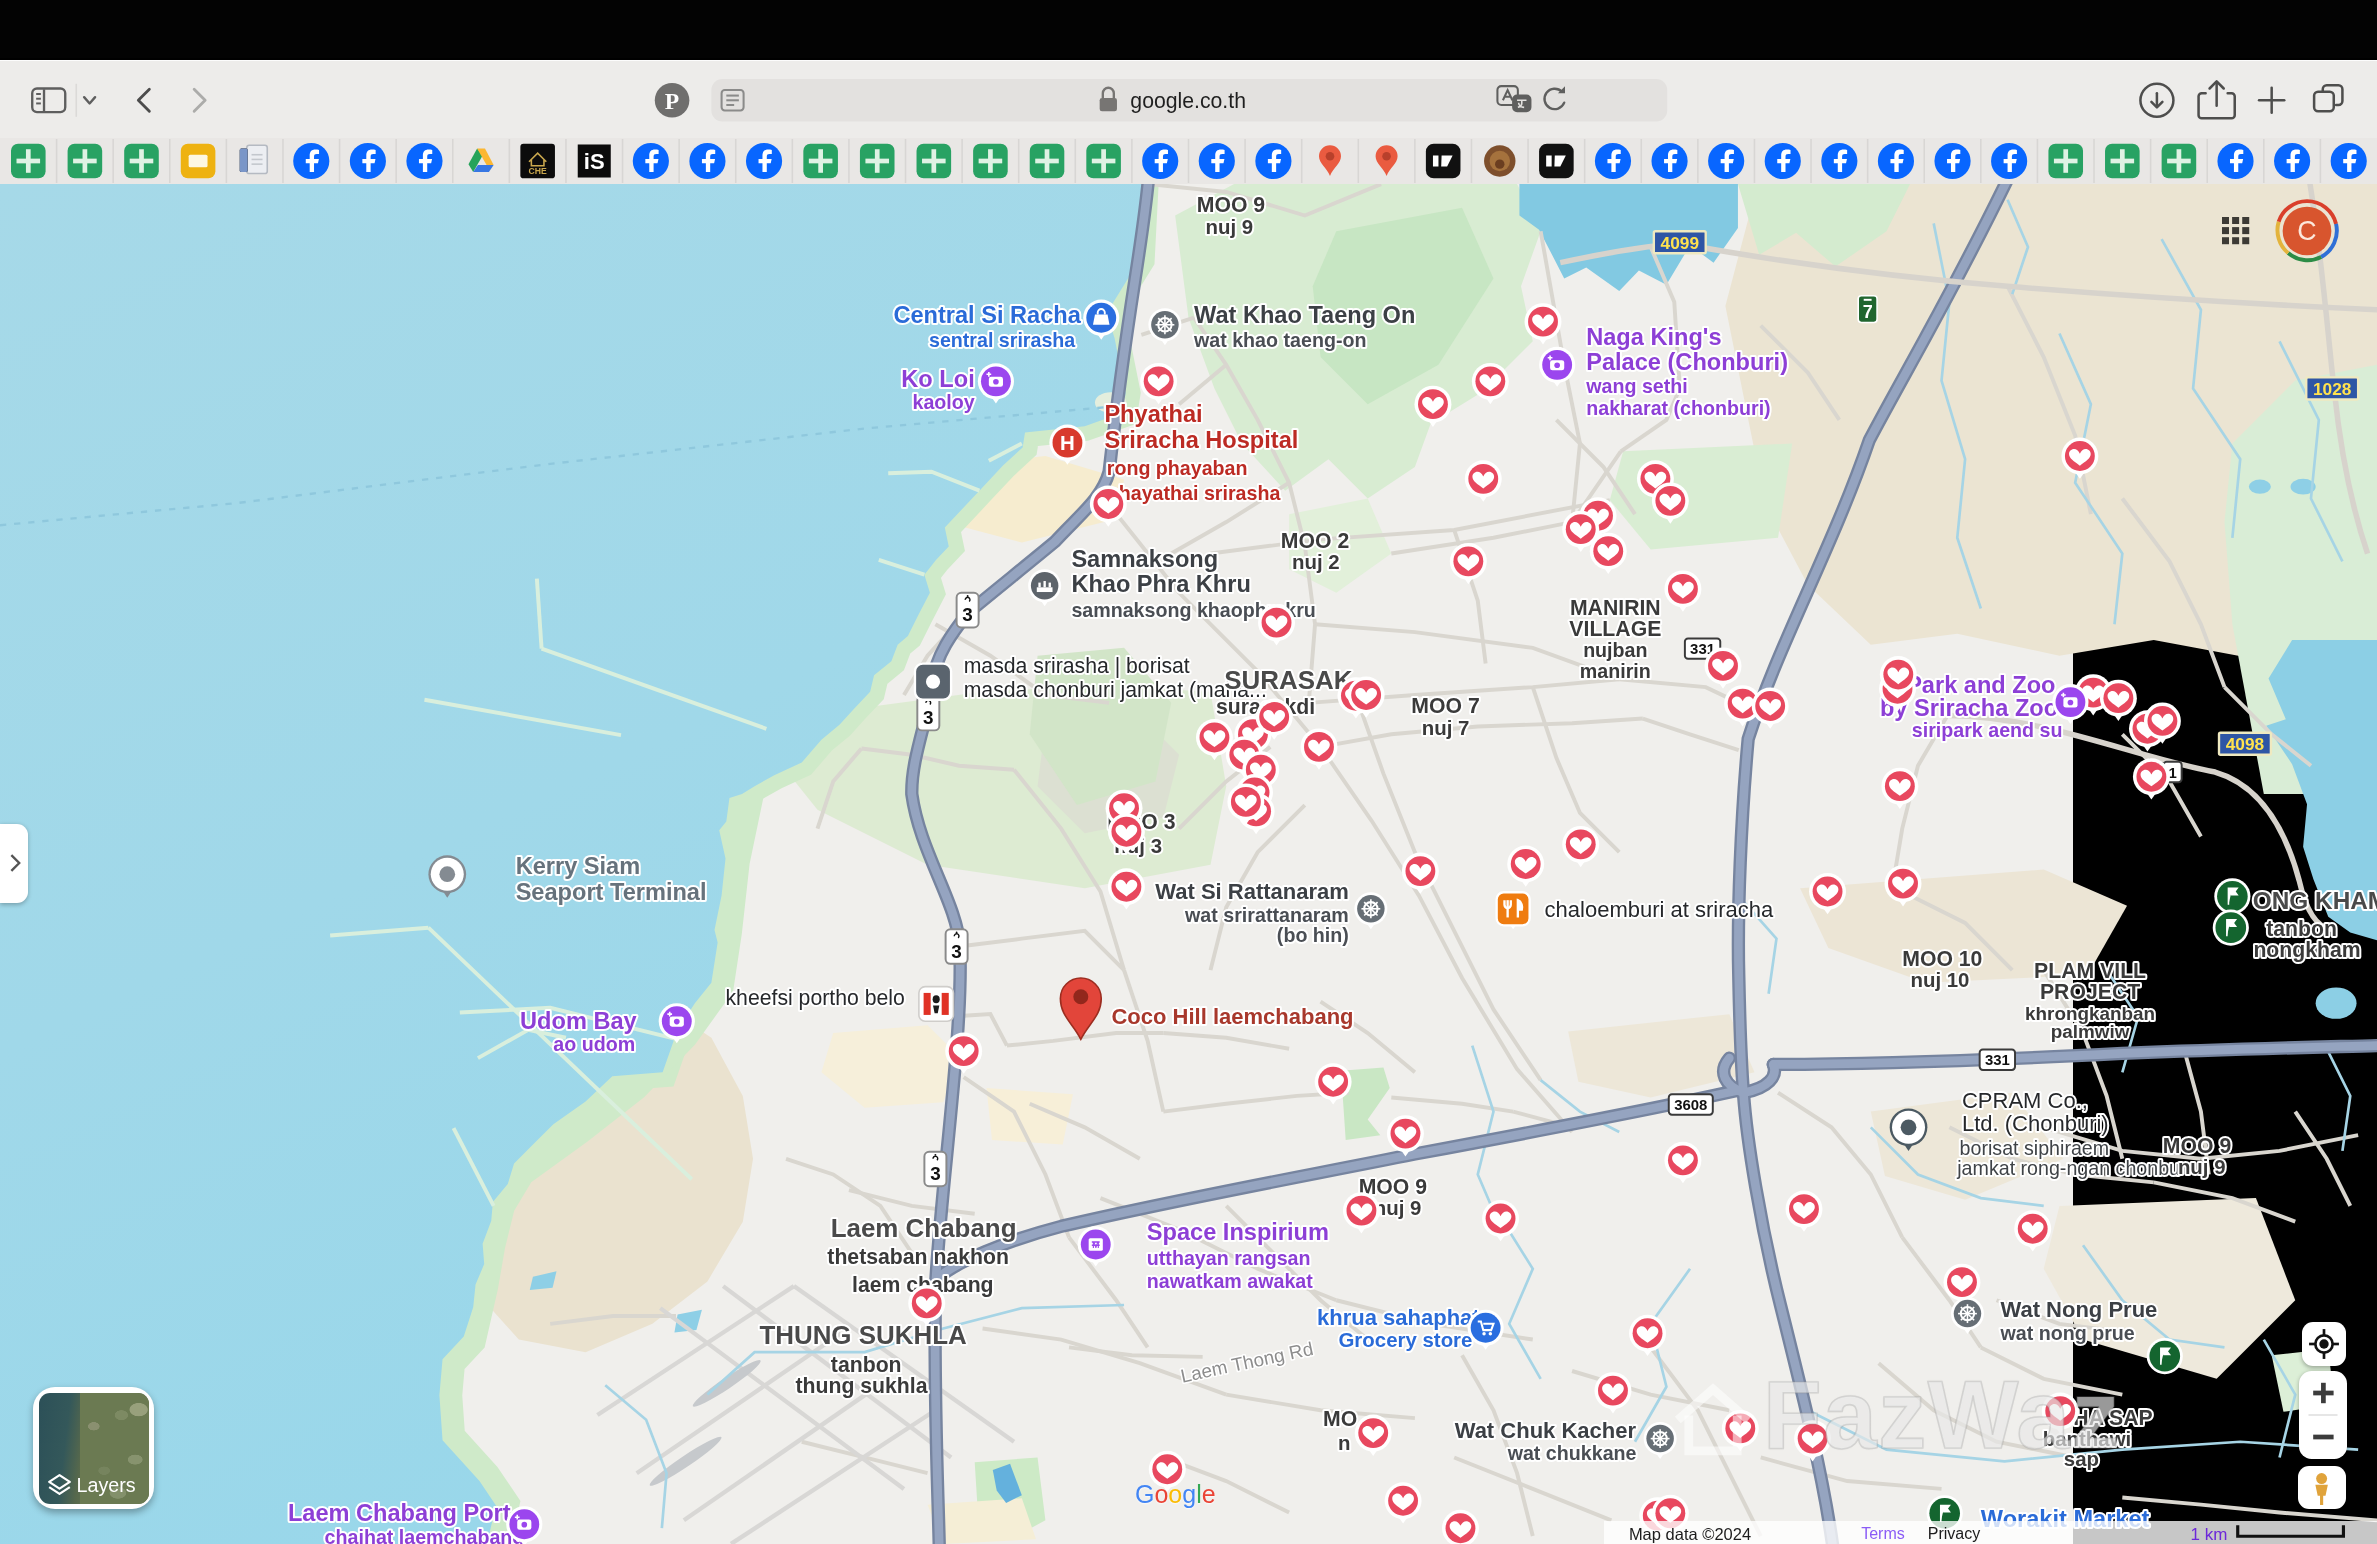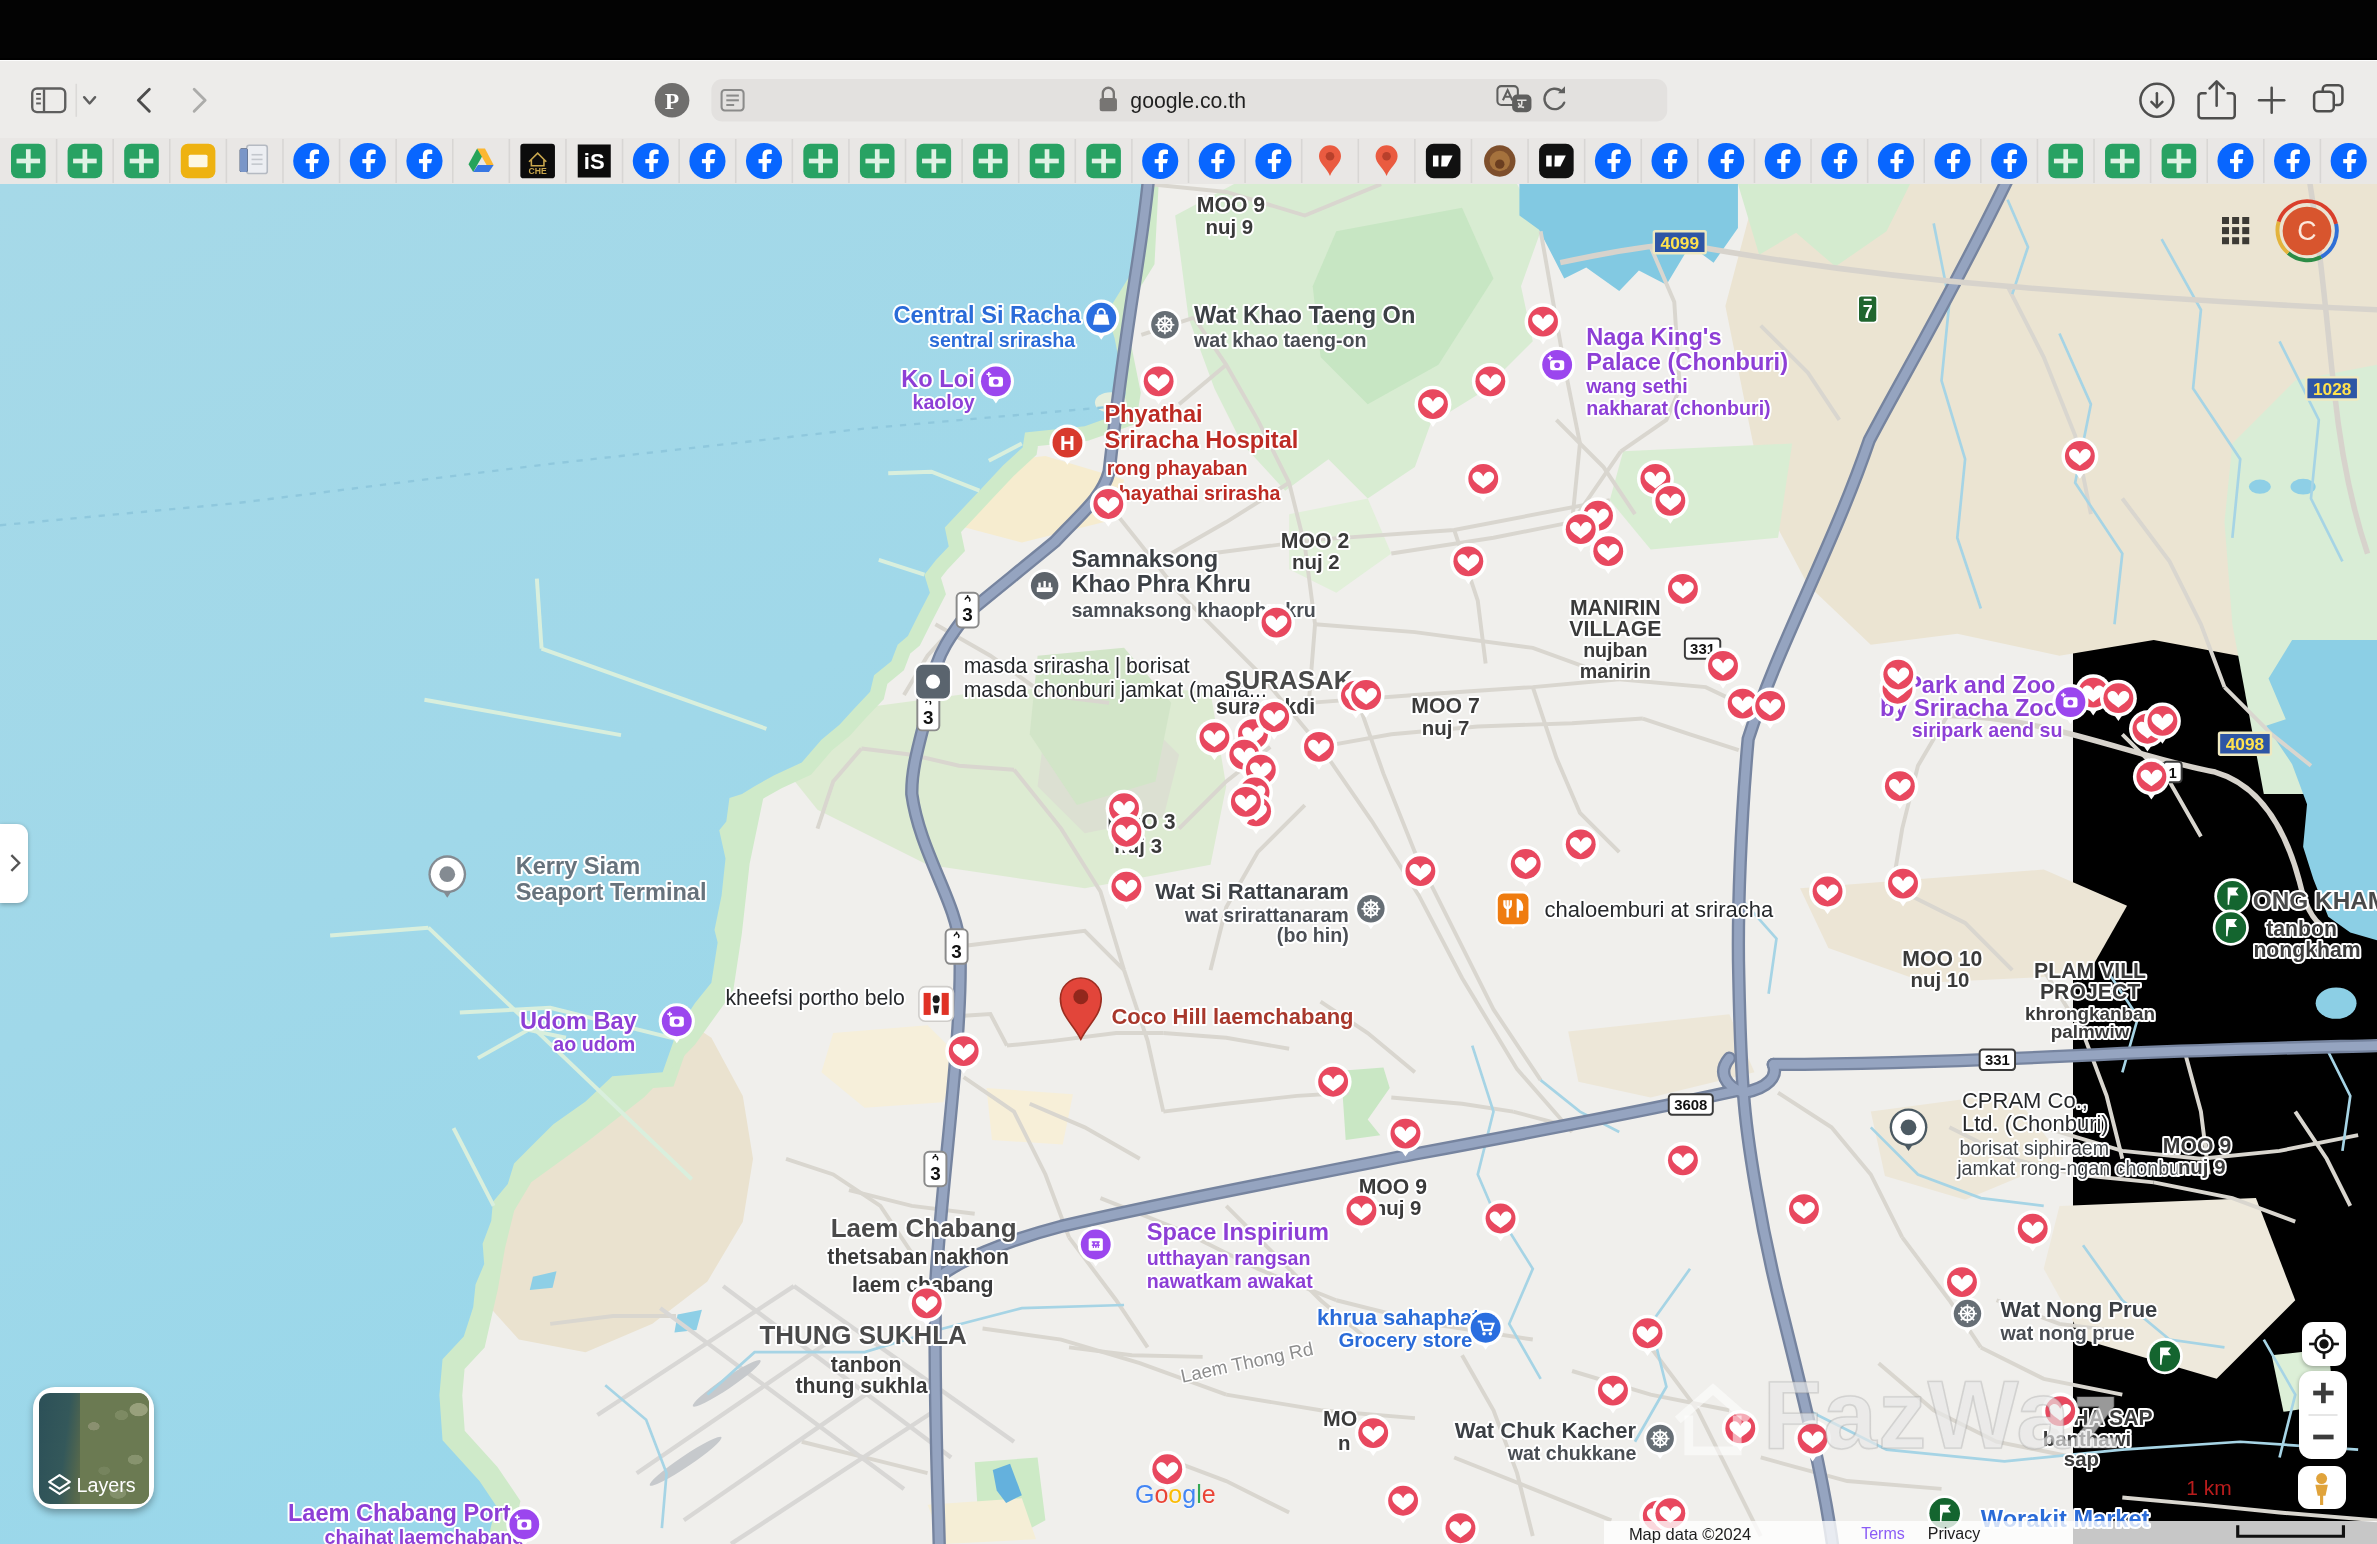--- a/index.html
+++ b/index.html
@@ -904,17 +904,17 @@
       </svg>
 <span style="margin-left:88px">FazWaz</span></div>
 <div class="abs" style="left:1135px;top:1296px;font-size:25px;font-weight:400;letter-spacing:0px;text-shadow:0 0.8px 1.6px rgba(255,255,255,.8)">
 <span style="color:#4285F4">G</span><span style="color:#EA4335">o</span><span style="color:#FBBC05">o</span><span style="color:#4285F4">g</span><span style="color:#34A853">l</span><span style="color:#EA4335">e</span></div>
 <div class="abs" style="left:1604px;top:1337px;width:774px;height:23.6px;background:rgba(255,255,255,.78)"></div>
 <div class="abs" style="left:1690px;top:1341px;white-space:nowrap;font-size:16.5px;color:#1c1c1c;transform:translateX(-50%)">Map data ©2024</div>
 <div class="abs" style="left:1807px;top:1407px;white-space:nowrap;font-size:14px;color:#1c1c1c;transform:translateX(-50%)">Thailand</div>
 <div class="abs" style="left:1883px;top:1341px;white-space:nowrap;font-size:16px;color:#8b5cf6;transform:translateX(-50%)">Terms</div>
 <div class="abs" style="left:1954px;top:1341px;white-space:nowrap;font-size:16px;color:#1c1c1c;transform:translateX(-50%)">Privacy</div>
 <div class="abs" style="left:2087px;top:1406px;white-space:nowrap;font-size:22px;color:#b91c1c;transform:translateX(-50%)">Send Product Feedback</div>
-<div class="abs" style="left:2209px;top:1292px;white-space:nowrap;font-size:21px;color:#b91c1c;transform:translateX(-50%)">1 km</div>
+<div class="abs" style="left:2209px;top:1341px;white-space:nowrap;font-size:17px;color:#6d28d9;transform:translateX(-50%)">1 km</div>
 <svg class="abs" style="left:2233px;top:1338px" width="142" height="19" viewBox="0 0 180 24">
       <path d="M 6 4 V 18 H 140 V 4" stroke="#111" stroke-width="4" fill="none"></path>
     </svg>
 </div>
 
 </body></html>

